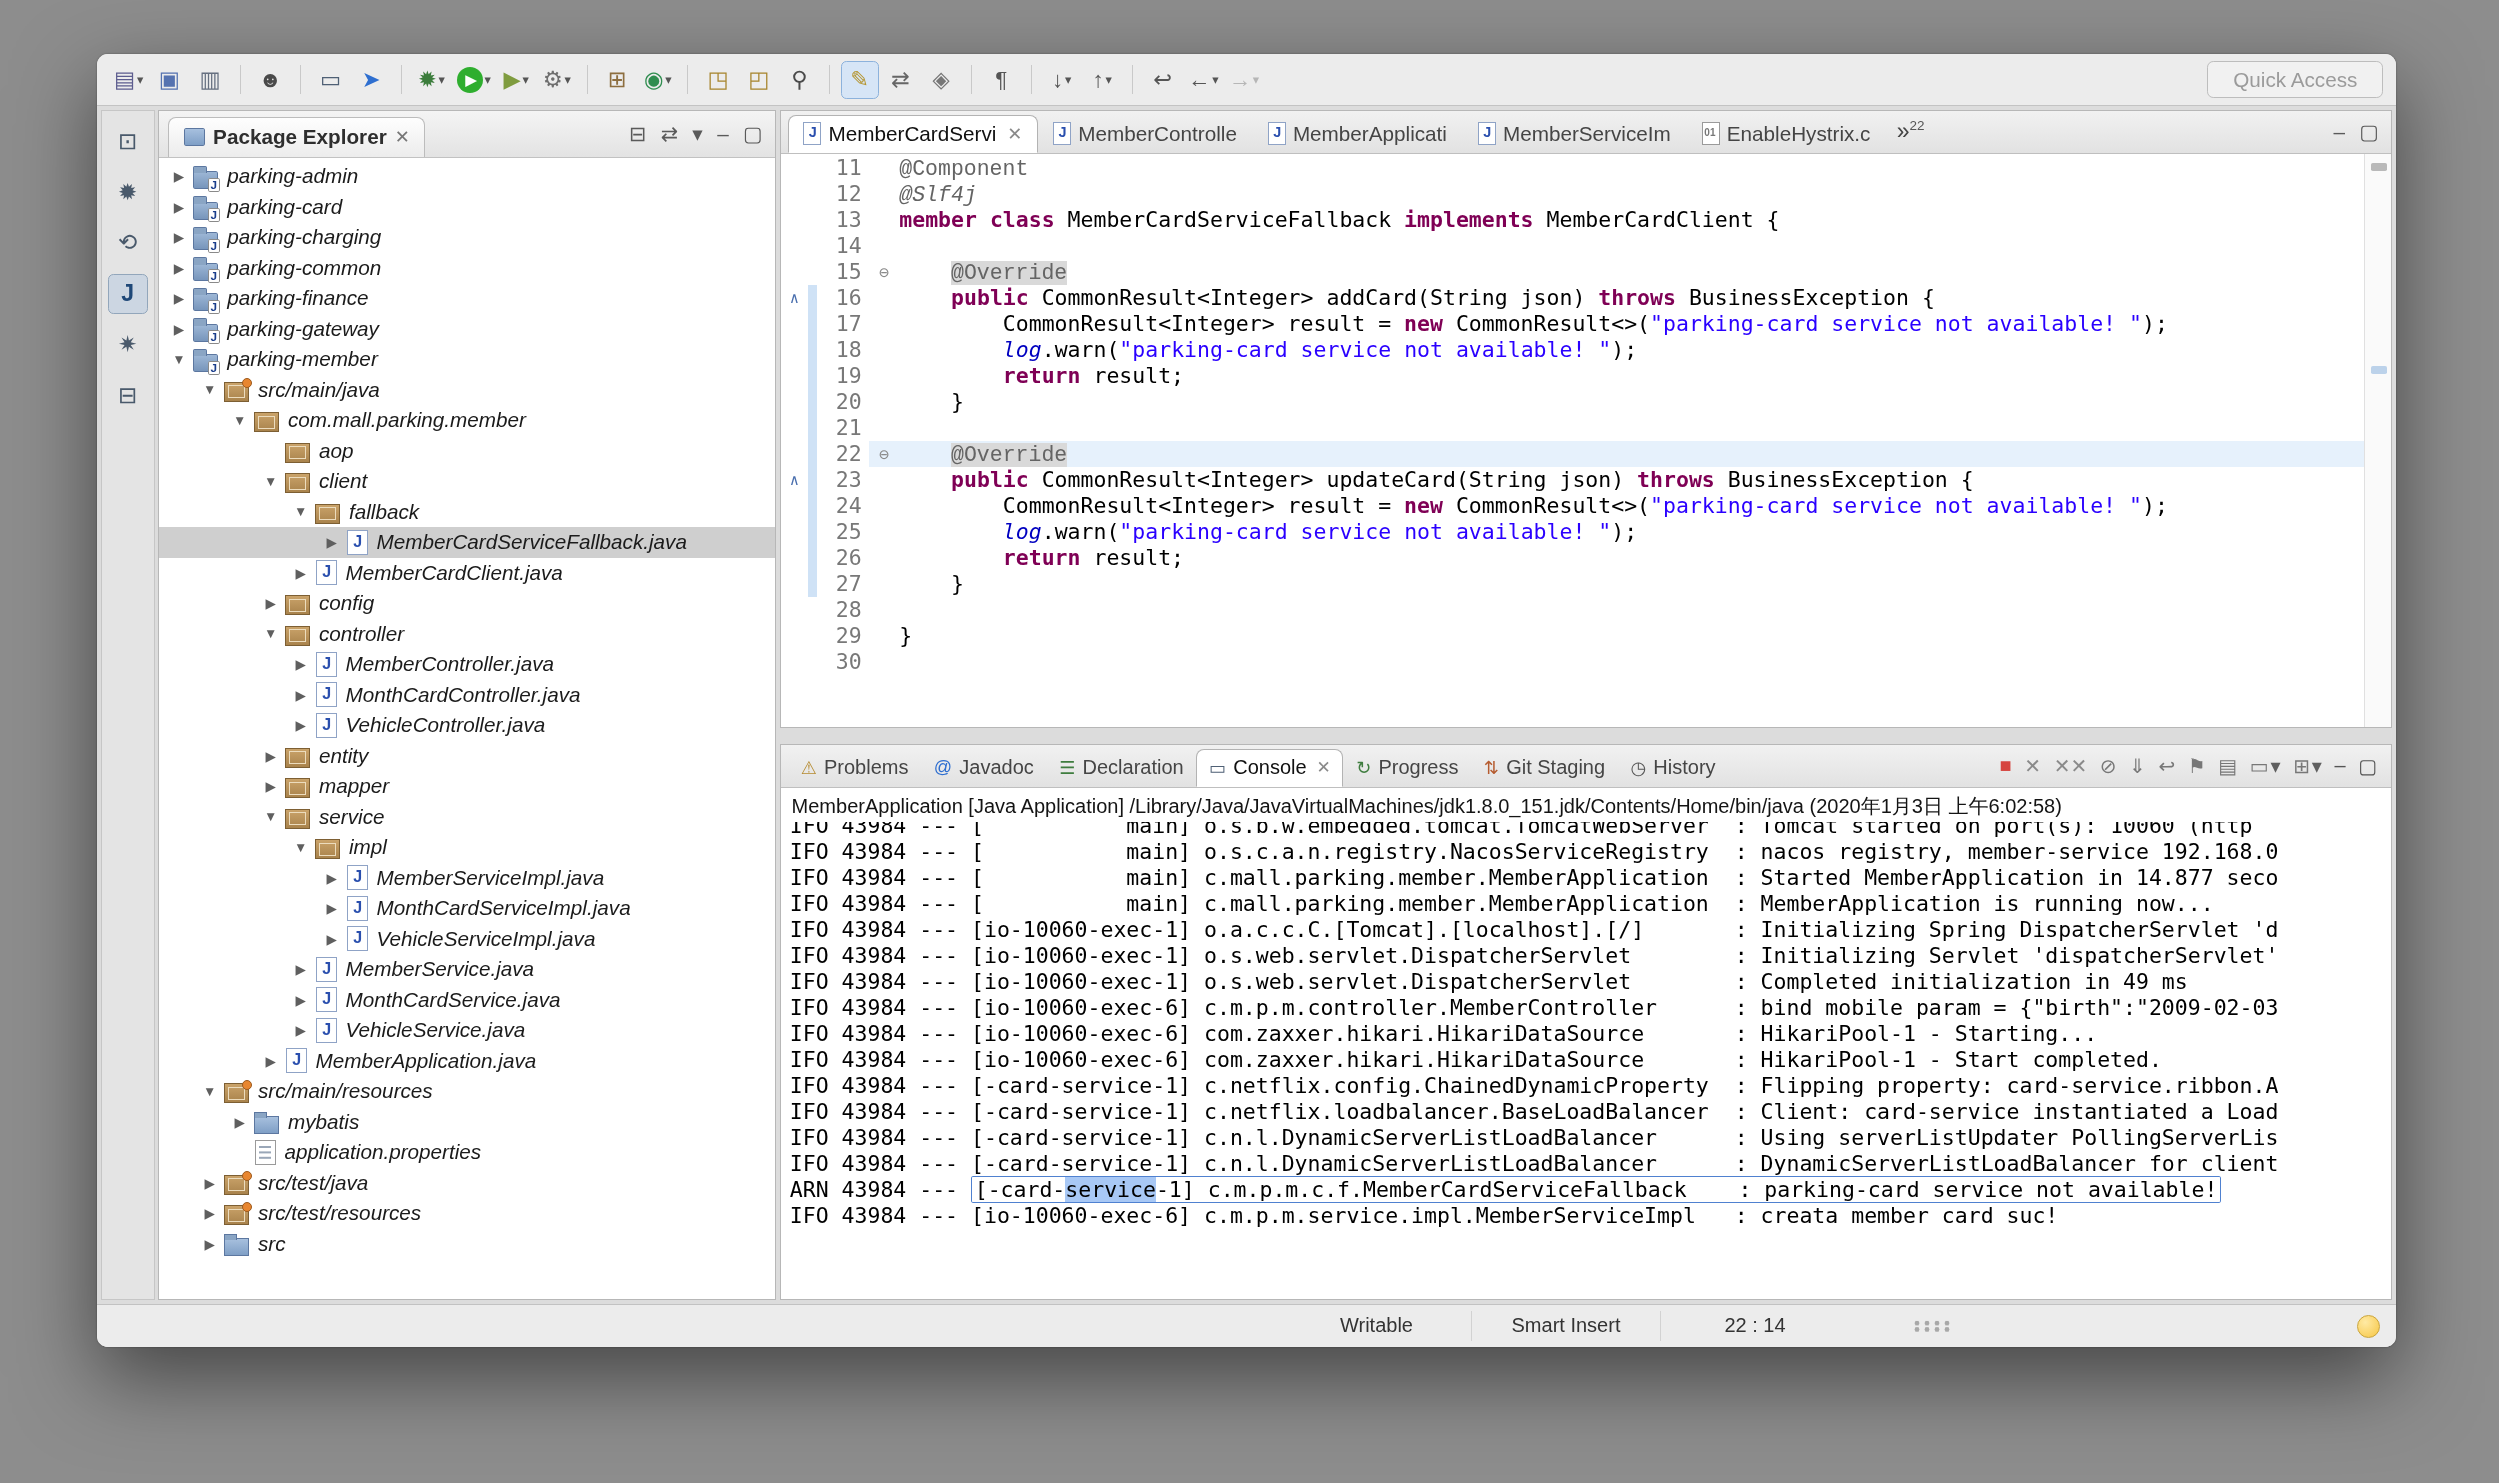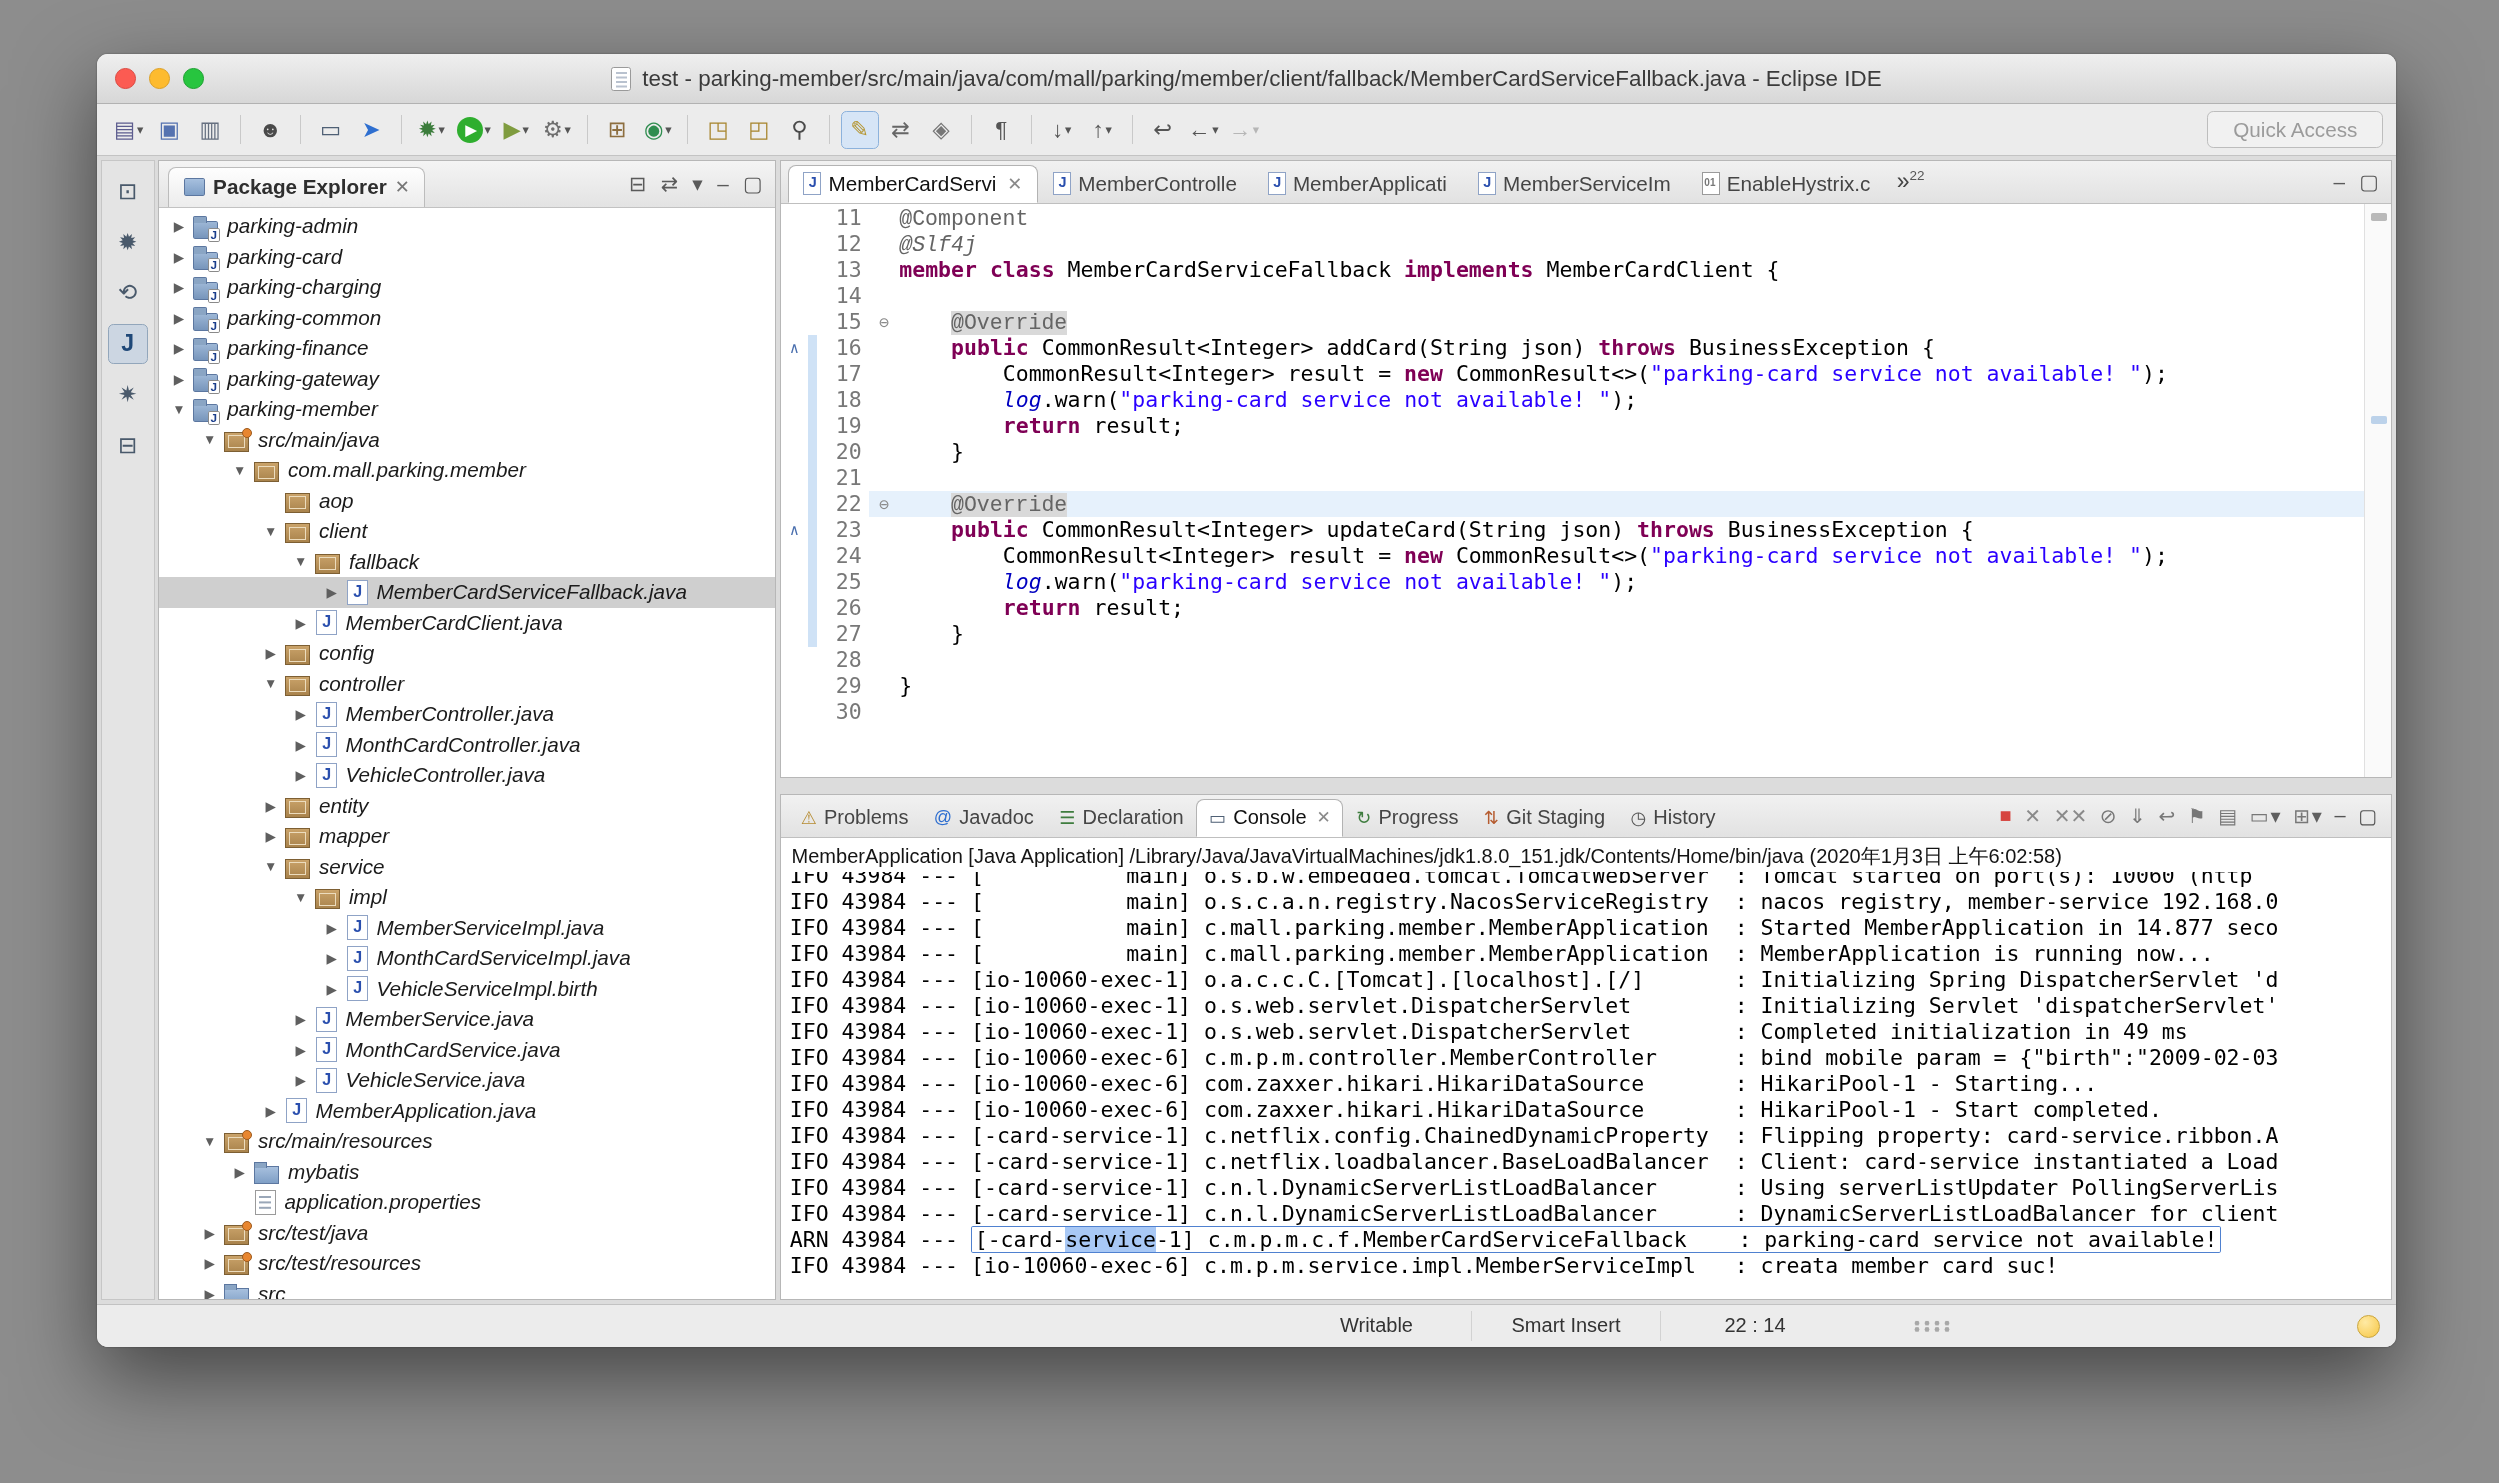--- a/index.html
+++ b/index.html
@@ -154,31 +154,20 @@
   .sdots{width:41px;height:12.6px;margin-left:63px;
     background-image:radial-gradient(circle,#a8a8a8 2.2px,transparent 2.7px);background-size:10px 6.3px;}
   .bulb{position:absolute;right:16px;width:23px;height:23px;border-radius:50%;
     background:radial-gradient(circle at 35% 30%,#ffeaa4,#f6c644);border:0.9px solid #c9a43c;}
 </style>
 </head>
 <body>
 
 <div class="window">
 
-  <div class="titlebar">
-    <div class="lights">
-      <span class="light red"></span>
-      <span class="light yellow"></span>
-      <span class="light green"></span>
-    </div>
-    <div class="title">
-      <span class="doc-icon"></span>
-      <span>test - parking-member/src/main/java/com/mall/parking/member/client/fallback/MemberCardServiceFallback.java - Eclipse IDE</span>
-    </div>
-  </div>
 
   <div class="toolbar">
     <div class="ticonbar">
         <span class="tico">
           <span style="color: rgb(93, 93, 143);">▤</span>
           <span class="caret">▾</span>
         </span>
         <span class="tico">
           <span style="color: rgb(85, 114, 176);">▣</span>
         </span>
@@ -418,21 +407,21 @@
             <span class="tlabel">MemberServiceImpl.java</span>
           </div>
           <div class="trow" style="padding-left: 160px;">
             <span class="arrow">▶</span>
             <span class="ticon java"></span>
             <span class="tlabel">MonthCardServiceImpl.java</span>
           </div>
           <div class="trow" style="padding-left: 160px;">
             <span class="arrow">▶</span>
             <span class="ticon java"></span>
-            <span class="tlabel">VehicleServiceImpl.birth</span>
+            <span class="tlabel">VehicleServiceImpl.java</span>
           </div>
           <div class="trow" style="padding-left: 129px;">
             <span class="arrow">▶</span>
             <span class="ticon java"></span>
             <span class="tlabel">MemberService.java</span>
           </div>
           <div class="trow" style="padding-left: 129px;">
             <span class="arrow">▶</span>
             <span class="ticon java"></span>
             <span class="tlabel">MonthCardService.java</span>

